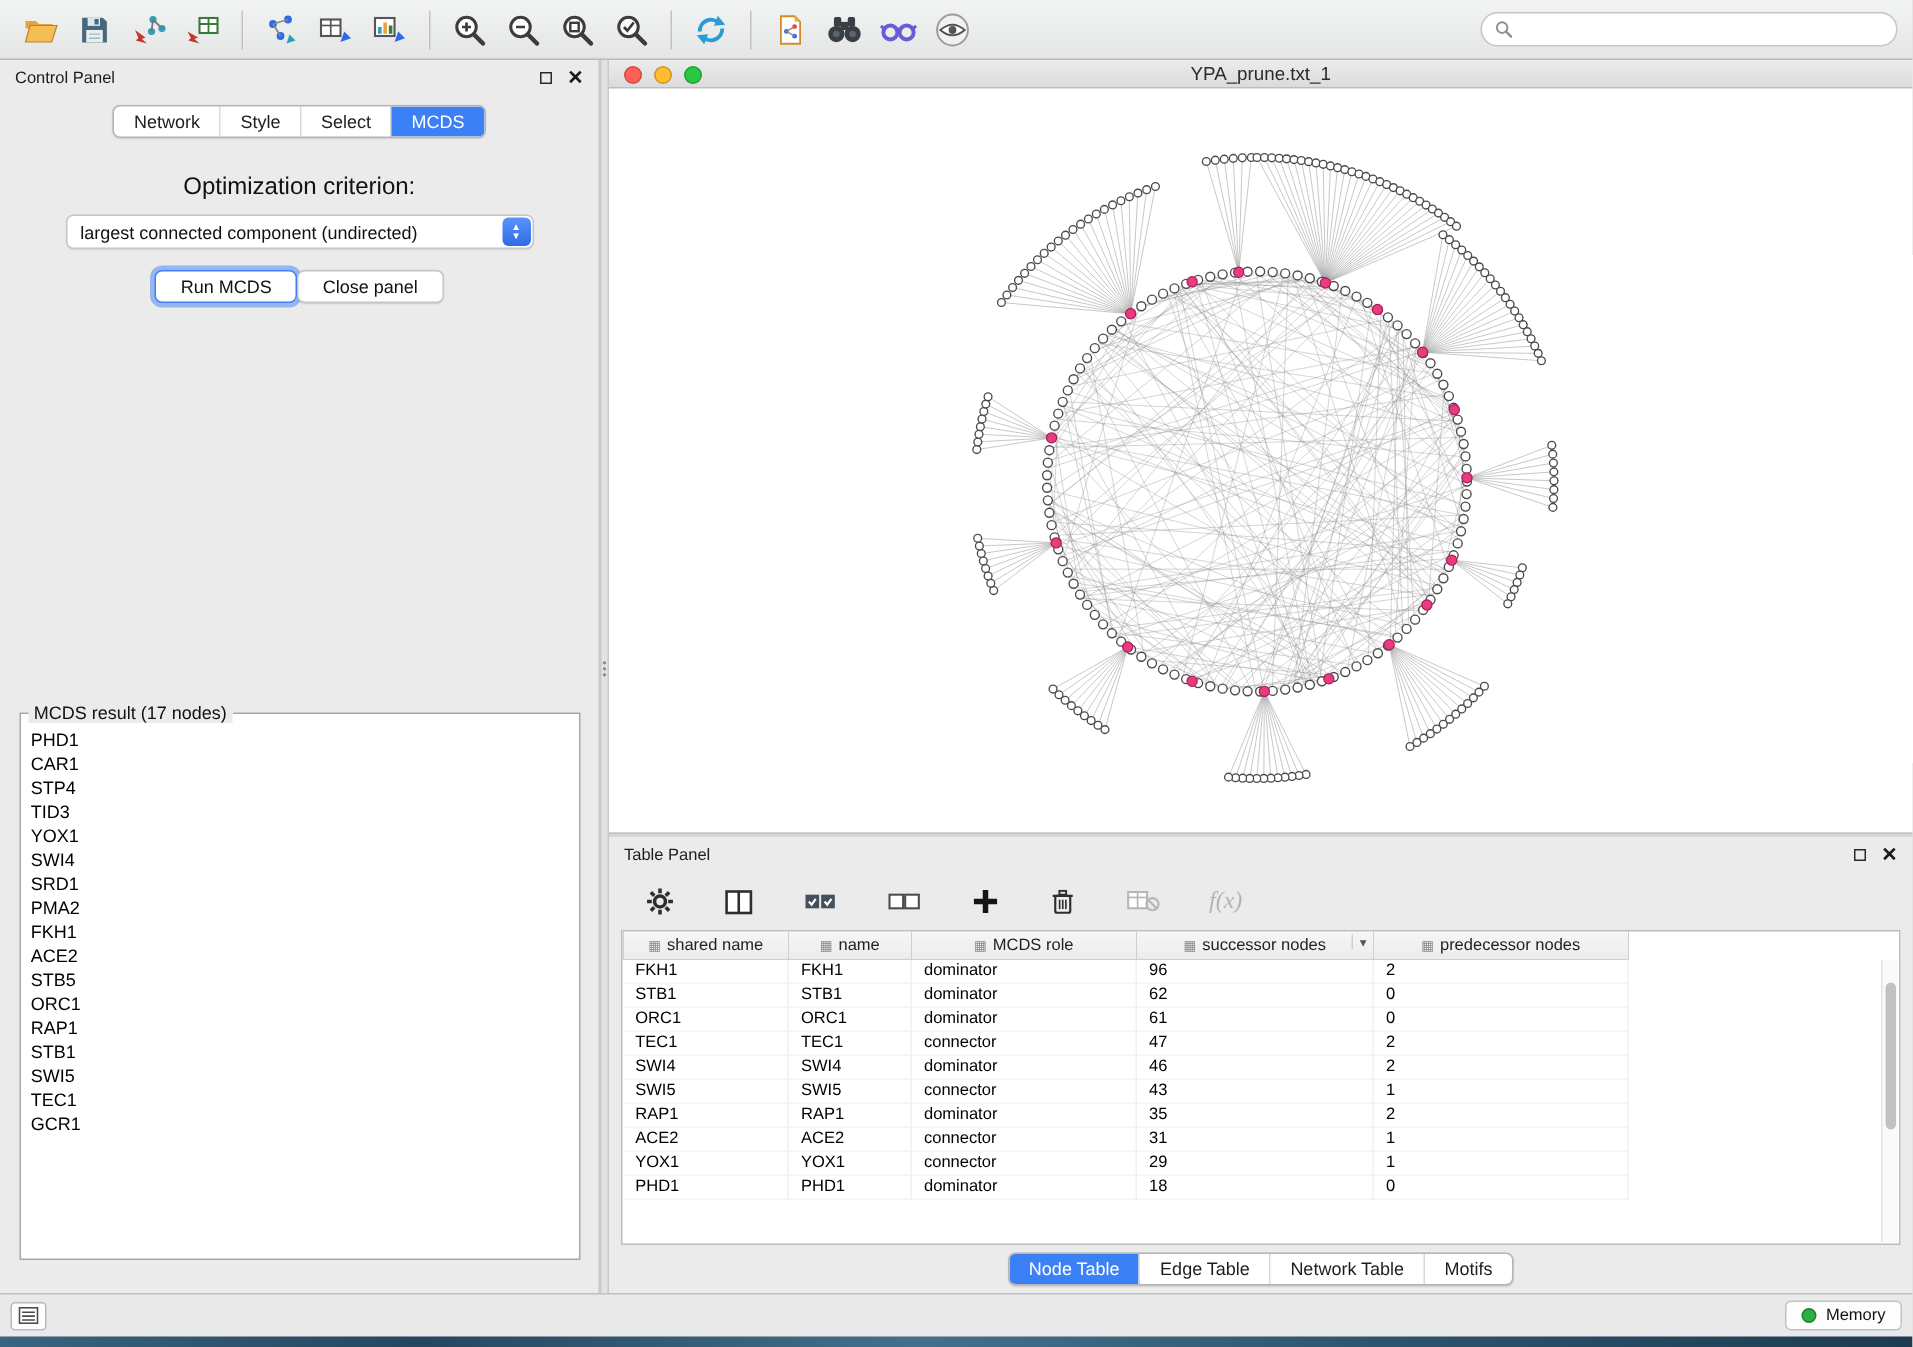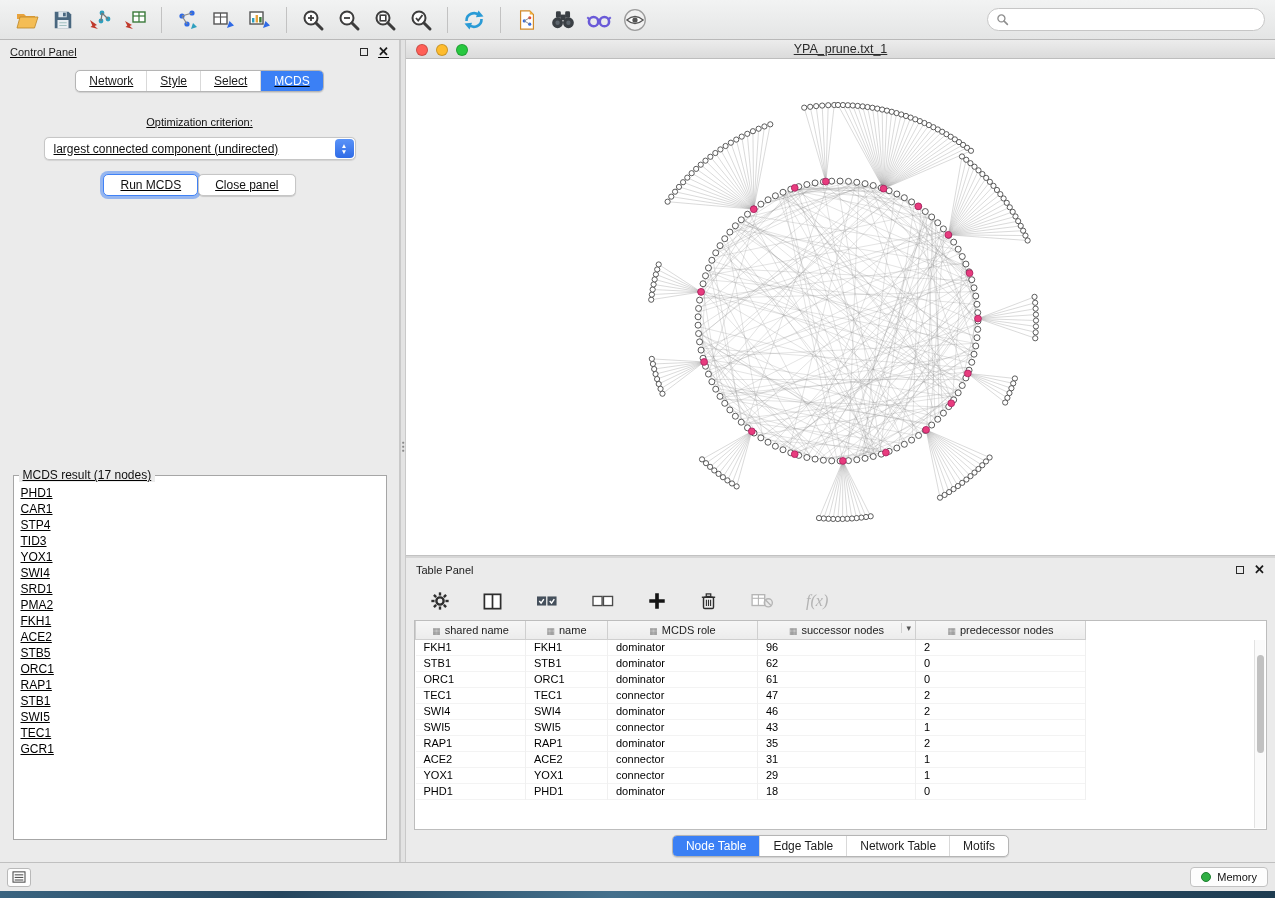--- a/index.html
+++ b/index.html
@@ -12,35 +12,35 @@
   .tb { width:34px; height:32px; border:none; background:transparent; display:flex; align-items:center; justify-content:center; cursor:default; border-radius:4px; }
   .tb-sep { width:1px; height:26px; background:#c2c2c2; margin:0 7px; }
   .search-wrap { margin-left:auto; display:flex; align-items:center; background:#fff; border:1px solid #c6c6c6;
                  border-radius:12px; height:23px; width:278px; padding:0 8px; gap:5px; }
   .search-wrap input { border:none; outline:none; flex:1; font-size:12px; background:transparent; }
 
   
   .workspace { flex:1; display:flex; min-height:0; }
 
   
-  .control-panel { width:400px; flex:0 0 auto; background:#ebebeb; display:flex; flex-direction:column; border-right:1px solid #c9c9c9;text-decoration:underline; }
+  .control-panel { width:400px; flex:0 0 auto; background:#ebebeb; display:flex; flex-direction:column; border-right:1px solid #c9c9c9; }
   .panel-titlebar { height:24px; display:flex; align-items:center; justify-content:space-between; padding:0 10px;
                     font-size:11px; color:#1c1c1c; flex:0 0 auto; }
   .panel-btns { display:flex; align-items:center; gap:10px; }
   .float-box { width:8px; height:8px; border:1.4px solid #2a2a2a; display:inline-block; }
   .close-x { font-size:13px; font-weight:bold; color:#1a1a1a; line-height:10px; }
   .cp-body { flex:1; display:flex; flex-direction:column; align-items:center; min-height:0; }
 
   .seg-tabs { display:inline-flex; background:#fff; border:1px solid #b5b5b5; border-radius:5px; overflow:hidden; box-shadow:0 .5px 1px rgba(0,0,0,.12); }
   .seg { font-size:12px; font-family:inherit; padding:3px 13px; background:transparent; border:none; border-left:1px solid #d9d9d9; color:#1d1d1d; cursor:default; }
   .seg:first-child { border-left:none; }
   .seg.active { background:#3b80f5; color:#fff; }
   .cp-tabs-row { margin-top:6px; }
 
-  .opt-label { margin-top:24px; font-size:11px; color:#111; }
+  .opt-label { margin-top:24px; font-size:16px; color:#111; }
   .combo { width:312px; height:23px; margin-top:9px; background:#fff; border:1px solid #c6c6c6; border-radius:5px;
            display:flex; align-items:center; font-size:12px; color:#111; padding-left:9px; position:relative; box-shadow:0 .5px 1px rgba(0,0,0,.1); }
   .combo-btn { position:absolute; right:1px; top:1px; bottom:1px; width:19px; background:linear-gradient(#5a93f8,#2f6be6);
                border-radius:4px; display:flex; flex-direction:column; align-items:center; justify-content:center; color:#fff; }
   .combo-btn span { font-size:6.5px; line-height:5.5px; }
   .btn-row { margin-top:14px; display:flex; }
   .mac-btn { font-size:12px; font-family:inherit; padding:3px 16px; background:#fff; border:1px solid #c6c6c6; border-radius:5px;
              box-shadow:0 .5px 1px rgba(0,0,0,.15); color:#111; cursor:default; }
   .mac-btn.focused { box-shadow:0 0 0 3px rgba(64,130,246,.5); border-color:#4082f6; }
 
@@ -54,21 +54,21 @@
   .grip { margin-top:400px; color:#8a8a8a; font-size:5px; line-height:4px; text-align:center; }
 
   
   .right-col { flex:1; display:flex; flex-direction:column; min-width:0; }
   .network-window { height:515px; flex:0 0 auto; display:flex; flex-direction:column; background:#fff; }
   .win-titlebar { height:19px; background:linear-gradient(#ececec,#dbdbdb); border-bottom:1px solid #bdbdbd;
                   position:relative; display:flex; align-items:center; justify-content:center; flex:0 0 auto; }
   .traffic { position:absolute; left:10px; top:3.5px; display:flex; gap:8px; }
   .tl { width:12px; height:12px; border-radius:50%; border:.5px solid rgba(0,0,0,.2); }
   .tl.red { background:#ff5f57; } .tl.yellow { background:#febc2e; } .tl.green { background:#28c840; }
-  .win-title { font-size:12.5px; color:#2b2b2b;text-decoration:underline; }
+  .win-title { font-size:12.5px; color:#2b2b2b; }
   .net-canvas { flex:1; background:#fff; min-height:0; }
   .net-canvas svg { width:100%; height:100%; display:block; }
 
   .h-splitter { height:3px; background:#d6d6d6; border-top:1px solid #c2c2c2; flex:0 0 auto; }
 
   
   .table-panel { flex:1; background:#ebebeb; display:flex; flex-direction:column; min-height:0; }
   .table-toolbar { height:38px; display:flex; align-items:center; gap:32px; padding:0 24px; flex:0 0 auto; }
   .tt-btn { border:none; background:transparent; display:flex; align-items:center; justify-content:center; cursor:default; }
   .fx-label { font-family:"Liberation Serif",serif; font-style:italic; font-size:16px; color:#b3b3b3; }

